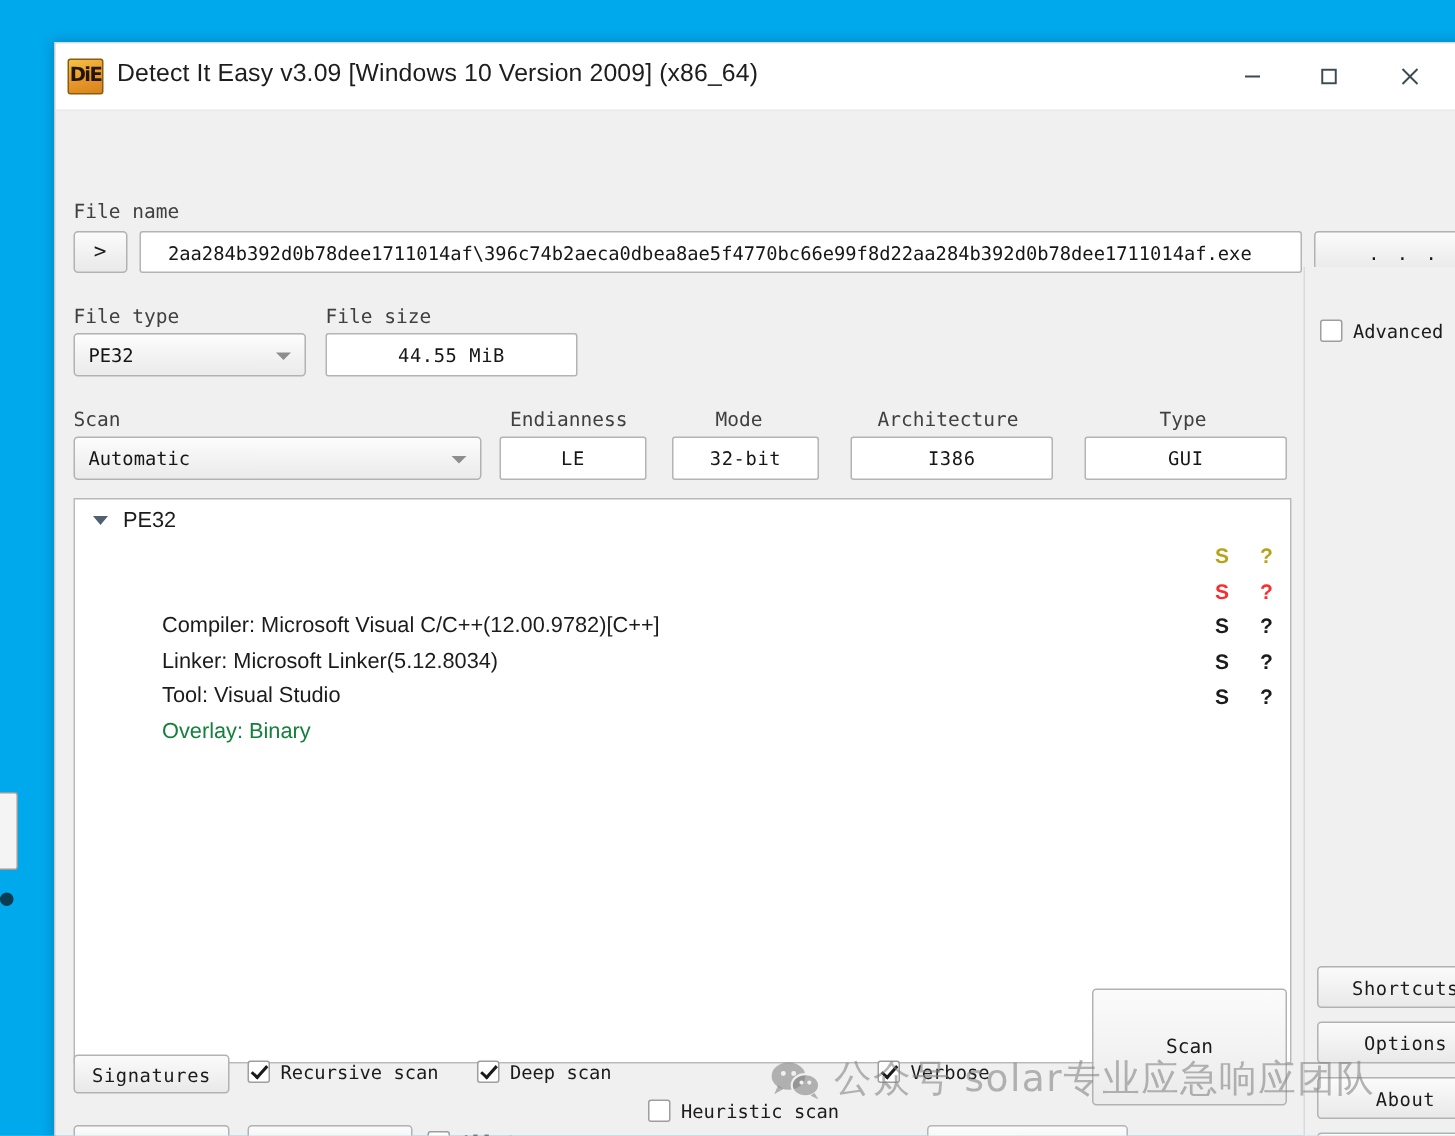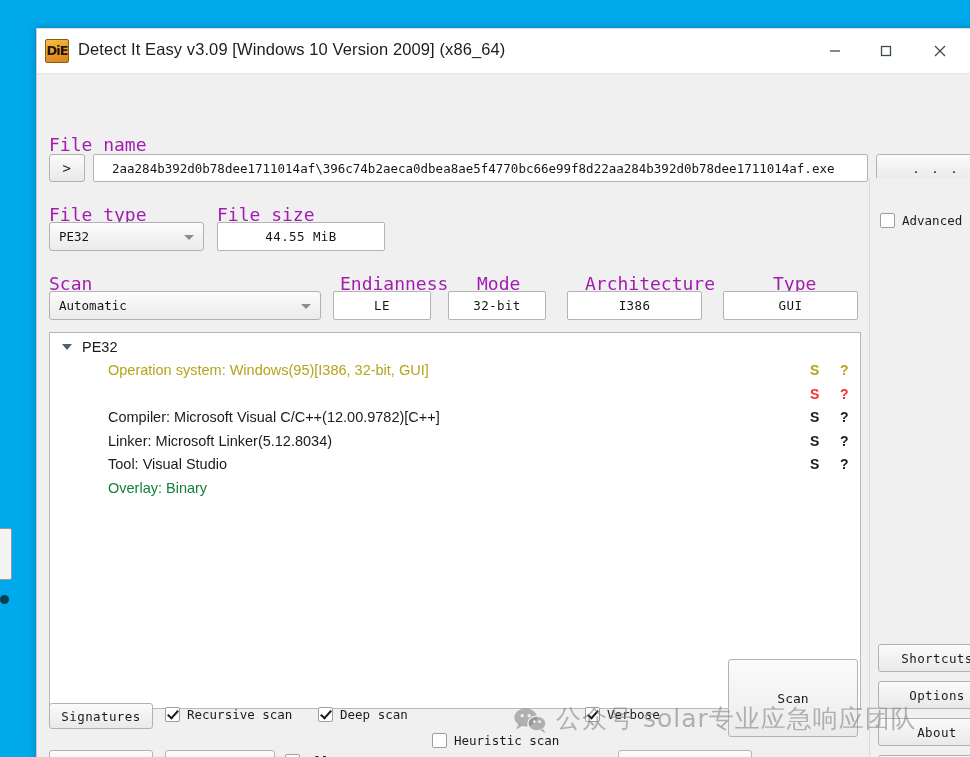--- a/index.html
+++ b/index.html
@@ -95,22 +95,22 @@
   .btn-close{ right: 14px; }
 
   .body-area {
     position: relative;
     height: 684px;
     background: #f0f0f0;
   }
   .field-label {
     position: absolute;
     font-family: "DejaVu Sans Mono", "Liberation Mono", monospace;
-    font-size: 18px;
-    color: #a21caf;
+    font-size: 13px;
+    color: #404040;
     white-space: nowrap;
   }
 
   .textinput {
     position: absolute;
     background: #ffffff;
     border: 1px solid #b4b4b4;
     border-radius: 2px;
     font-family: "DejaVu Sans Mono", "Liberation Mono", monospace;
     font-size: 12.5px;
@@ -353,21 +353,20 @@
       <div class="field-label" style="left:736px; top:199px;">Type</div>
       <div class="readonly-box" style="left:686px; top:217px; width:135px; height:29px;">GUI</div>
 
       <div class="results">
         <div class="res-row res-root" style="padding-top:2px;">
           <span class="tri"></span>
           <span>PE32</span>
         </div>
         <div id="result-rows">
             <div class="res-row res-item" style="color: rgb(181, 164, 26);">
-              <span>Operation system: Windows(95)[I386, 32-bit, GUI]</span>
               <span class="res-s" style="color: rgb(181, 164, 26);">S</span>
               <span class="res-q" style="color: rgb(181, 164, 26);">?</span>
             </div>
             <div class="res-row res-item" style="color: rgb(251, 44, 44);">
               <span class="res-s" style="color: rgb(251, 44, 44);">S</span>
               <span class="res-q" style="color: rgb(251, 44, 44);">?</span>
             </div>
             <div class="res-row res-item" style="color: rgb(27, 27, 27);">
               <span>Compiler: Microsoft Visual C/C++(12.00.9782)[C++]</span>
               <span class="res-s" style="color: rgb(27, 27, 27);">S</span>

